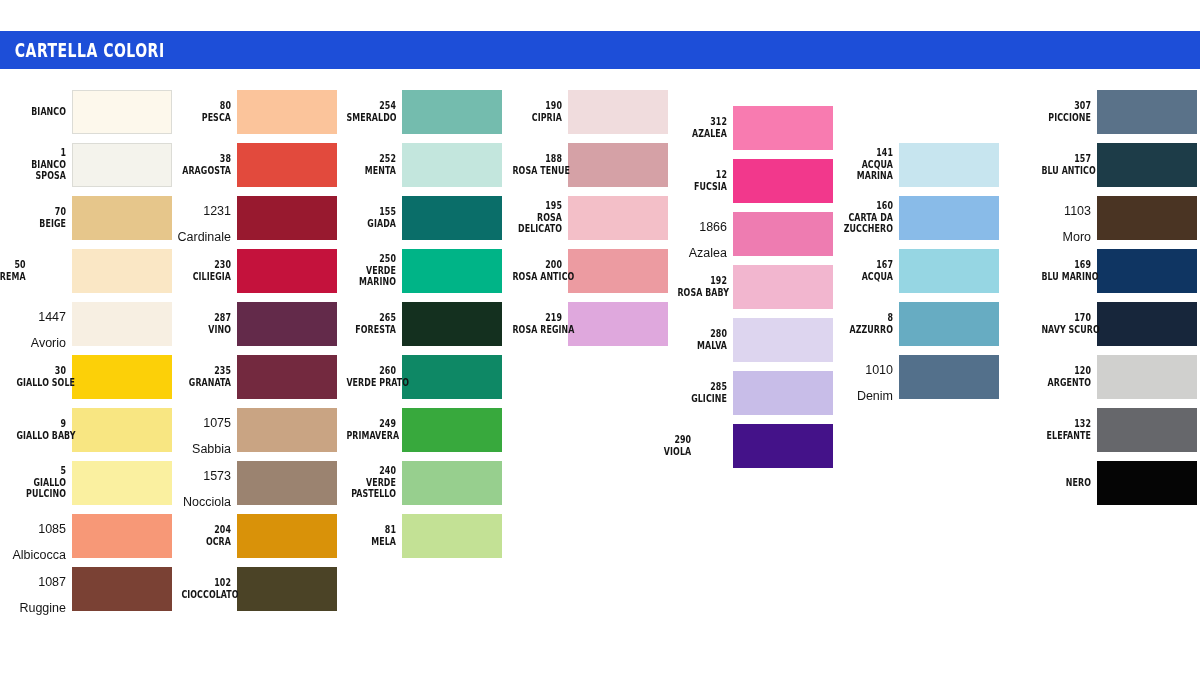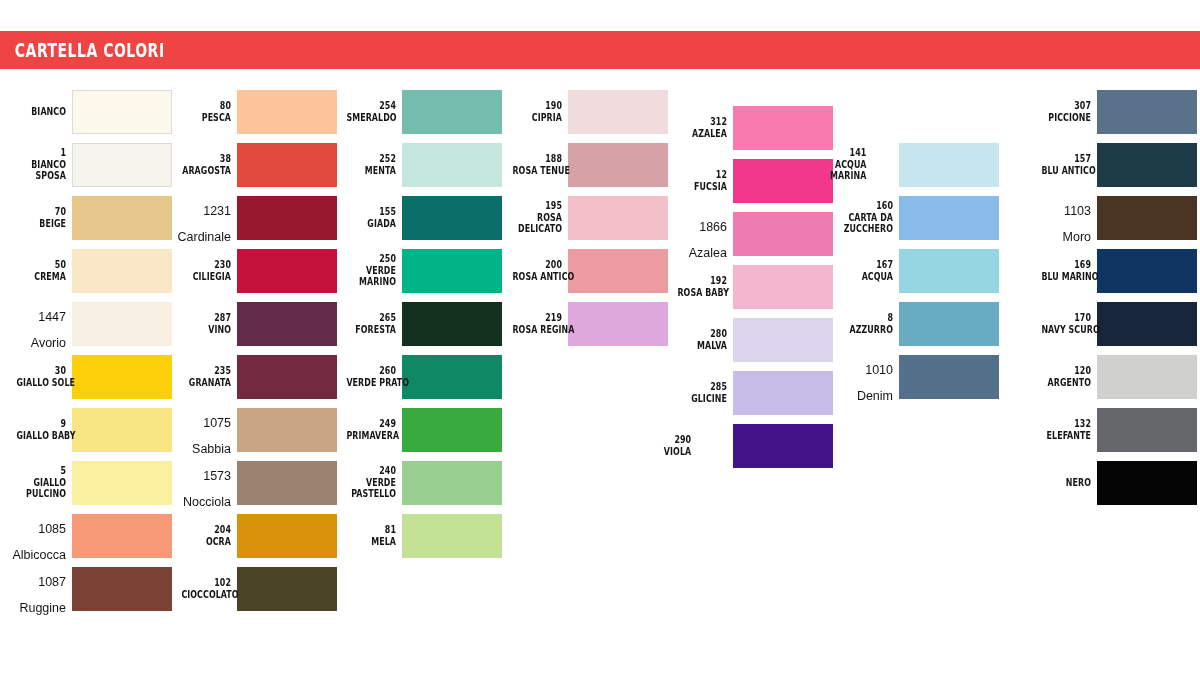--- a/index.html
+++ b/index.html
@@ -22,21 +22,21 @@
     background: #ffffff;
   }
 
   
   #header-banner {
     position: absolute;
     left: 0;
     top: 31px;
     width: 1200px;
     height: 38px;
-    background: #ef4444;
+    background: #1d4ed8;
     display: flex;
     align-items: center;
   }
   #header-title {
     color: #ffffff;
     font-family: "DejaVu Sans Condensed", "Liberation Sans Narrow", "Liberation Sans", sans-serif;
     font-weight: bold;
     font-size: 19px;
     letter-spacing: 0.6px;
     padding-left: 18px;
@@ -140,21 +140,21 @@
           </div>
           <div class="swatch-chip bordered" title="1 BIANCO SPOSA" style="width: 100px; height: 44px; background: rgb(244, 243, 236);"></div>
         </div>
         <div class="color-row" style="height: 53px;">
           <div class="swatch-label lbl-cond">
             <span class="code">70</span>
             <span class="name">BEIGE</span>
           </div>
           <div class="swatch-chip" title="70 BEIGE" style="width: 100px; height: 44px; background: rgb(230, 198, 139);"></div>
         </div>
-        <div class="color-row" style="height: 53px;">
+        <div class="color-row" style="height: 53px; gap: 40px;">
           <div class="swatch-label lbl-cond">
             <span class="code">50</span>
             <span class="name">CREMA</span>
           </div>
           <div class="swatch-chip" title="50 CREMA" style="width: 100px; height: 44px; background: rgb(250, 231, 197);"></div>
         </div>
         <div class="color-row" style="height: 53px;">
           <div class="swatch-label lbl-reg">
             <span class="code">1447</span>
             <span class="name">Avorio</span>
@@ -420,21 +420,21 @@
         </div>
         <div class="color-row" style="height: 53px; gap: 36px;">
           <div class="swatch-label lbl-cond">
             <span class="code">290</span>
             <span class="name">VIOLA</span>
           </div>
           <div class="swatch-chip" title="290 VIOLA" style="width: 100px; height: 44px; background: rgb(68, 18, 137);"></div>
         </div>
       </div>
       <div class="color-column" style="left: 827px; top: 53px;">
-        <div class="color-row" style="height: 53px; gap: 27px;">
+        <div class="color-row" style="height: 53px;">
           <div class="swatch-label lbl-cond">
             <span class="code">141</span>
             <span class="name">ACQUA</span>
             <span class="name">MARINA</span>
           </div>
           <div class="swatch-chip" title="141 ACQUA MARINA" style="width: 100px; height: 44px; background: rgb(199, 229, 239);"></div>
         </div>
         <div class="color-row" style="height: 53px;">
           <div class="swatch-label lbl-cond">
             <span class="code">160</span>

